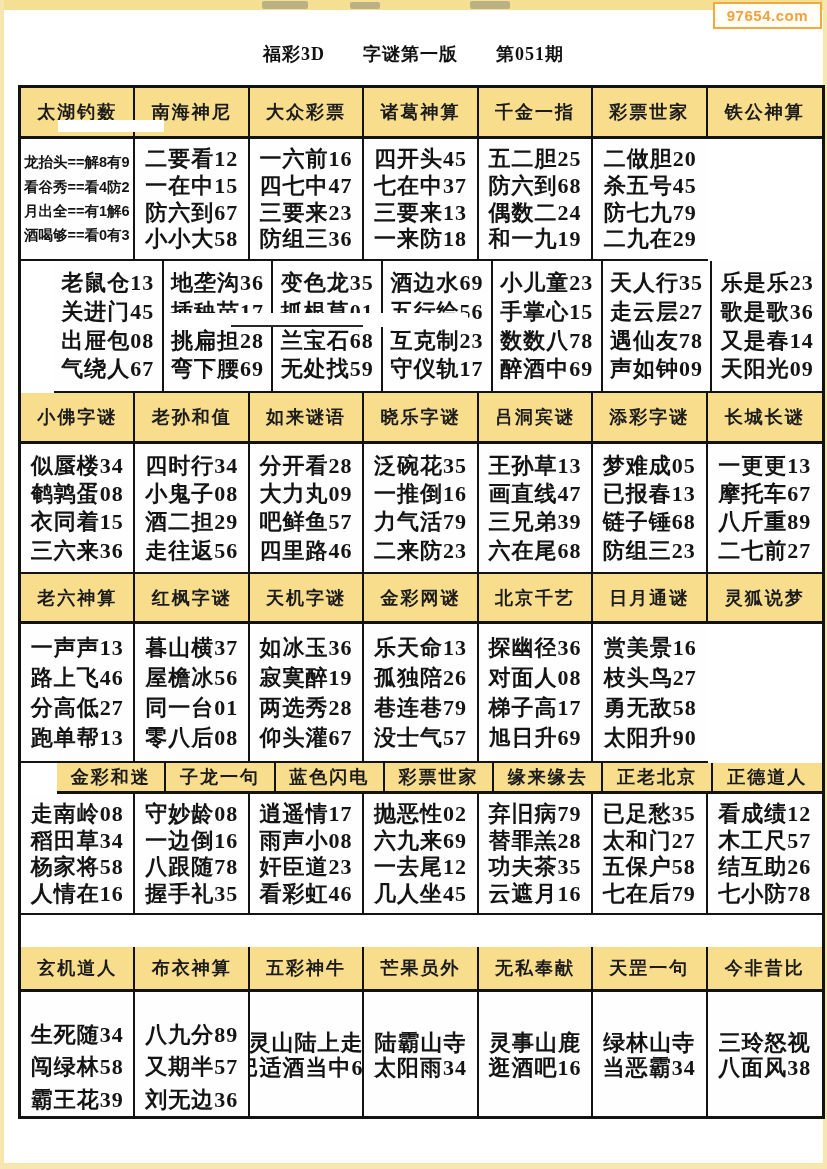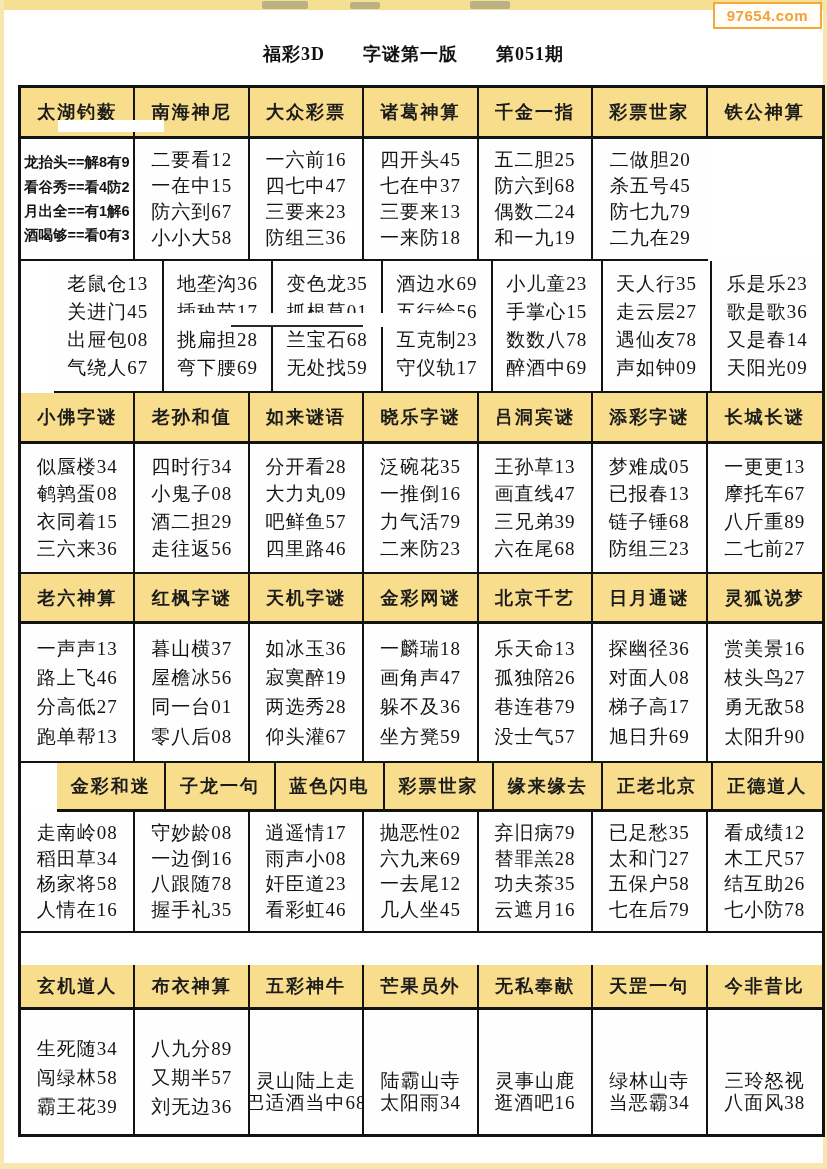--- a/index.html
+++ b/index.html
@@ -44,34 +44,34 @@
   }
   .cell:last-child{border-right:none;}
   .row:last-child .cell{border-bottom:none;}
   .hcell{
     background:#f8de8c;justify-content:center;
     font-size:18px;font-weight:bold;color:#1c1c1c;letter-spacing:2px;
     border-bottom:3px solid #131313;
   }
   .ccell{
     background:#fefefe;justify-content:space-evenly;
-    font-size:19px;font-weight:400;color:#141414;
+    font-size:22px;font-weight:700;color:#141414;
     padding:6px 2px;line-height:1.15;letter-spacing:1px;
     text-align:center;
   }
   .ccell .line{white-space:nowrap;}
   
   .ccell.bold-sans{
     font-family:"Liberation Sans","DejaVu Sans",sans-serif;
     font-size:14.5px;font-weight:800;letter-spacing:0;
     align-items:flex-start;padding:8px 1px 8px 3px;text-align:left;
   }
   
-  .ccell.sparse{justify-content:flex-end;padding:38px 2px 20px;}
-  .ccell.bottom3{justify-content:flex-end;gap:7px;padding-bottom:16px;}
+  .ccell.sparse{justify-content:flex-start;padding:38px 2px 20px;}
+  .ccell.bottom3{justify-content:flex-end;gap:7px;padding-bottom:4px;}
 
   
   .artifact{position:absolute;background:#ffffff;}
   .artifact-line{position:absolute;background:#2a2a2a;}
 </style>
 </head>
 <body>
 
 <div id="stage">
   <div class="edge edge-top"></div>
@@ -253,45 +253,39 @@
           <div class="line">同一台01</div>
           <div class="line">零八后08</div>
         </div>
         <div class="cell ccell">
           <div class="line">如冰玉36</div>
           <div class="line">寂寞醉19</div>
           <div class="line">两选秀28</div>
           <div class="line">仰头灌67</div>
         </div>
         <div class="cell ccell">
-          <div class="line">一麟瑞18</div>
-          <div class="line">画角声47</div>
-          <div class="line">躲不及36</div>
-          <div class="line">坐方凳59</div>
-        </div>
-        <div class="cell ccell">
           <div class="line">乐天命13</div>
           <div class="line">孤独陪26</div>
           <div class="line">巷连巷79</div>
           <div class="line">没士气57</div>
         </div>
         <div class="cell ccell">
           <div class="line">探幽径36</div>
           <div class="line">对面人08</div>
           <div class="line">梯子高17</div>
           <div class="line">旭日升69</div>
         </div>
         <div class="cell ccell">
           <div class="line">赏美景16</div>
           <div class="line">枝头鸟27</div>
           <div class="line">勇无敌58</div>
           <div class="line">太阳升90</div>
         </div>
       </div>
-      <div class="row" style="height: 49px; margin-left: 36px;">
+      <div class="row" style="height: 31px; margin-left: 36px;">
         <div class="cell hcell">金彩和迷</div>
         <div class="cell hcell">子龙一句</div>
         <div class="cell hcell">蓝色闪电</div>
         <div class="cell hcell">彩票世家</div>
         <div class="cell hcell">缘来缘去</div>
         <div class="cell hcell">正老北京</div>
         <div class="cell hcell">正德道人</div>
       </div>
       <div class="row" style="height: 121px;">
         <div class="cell ccell">

